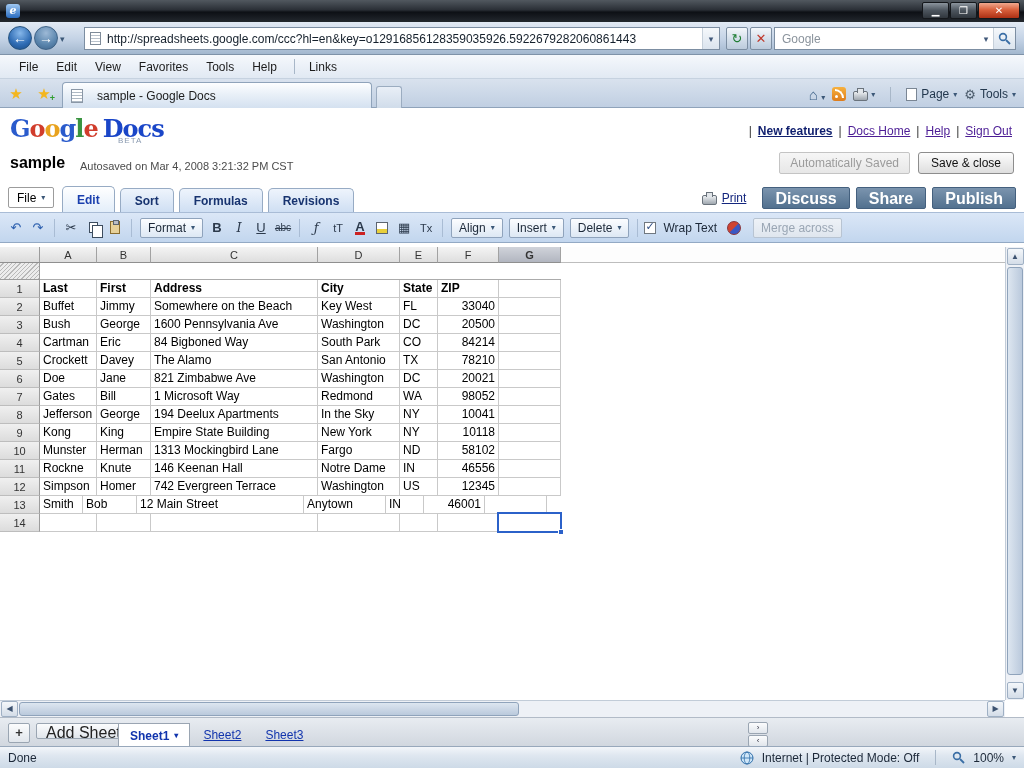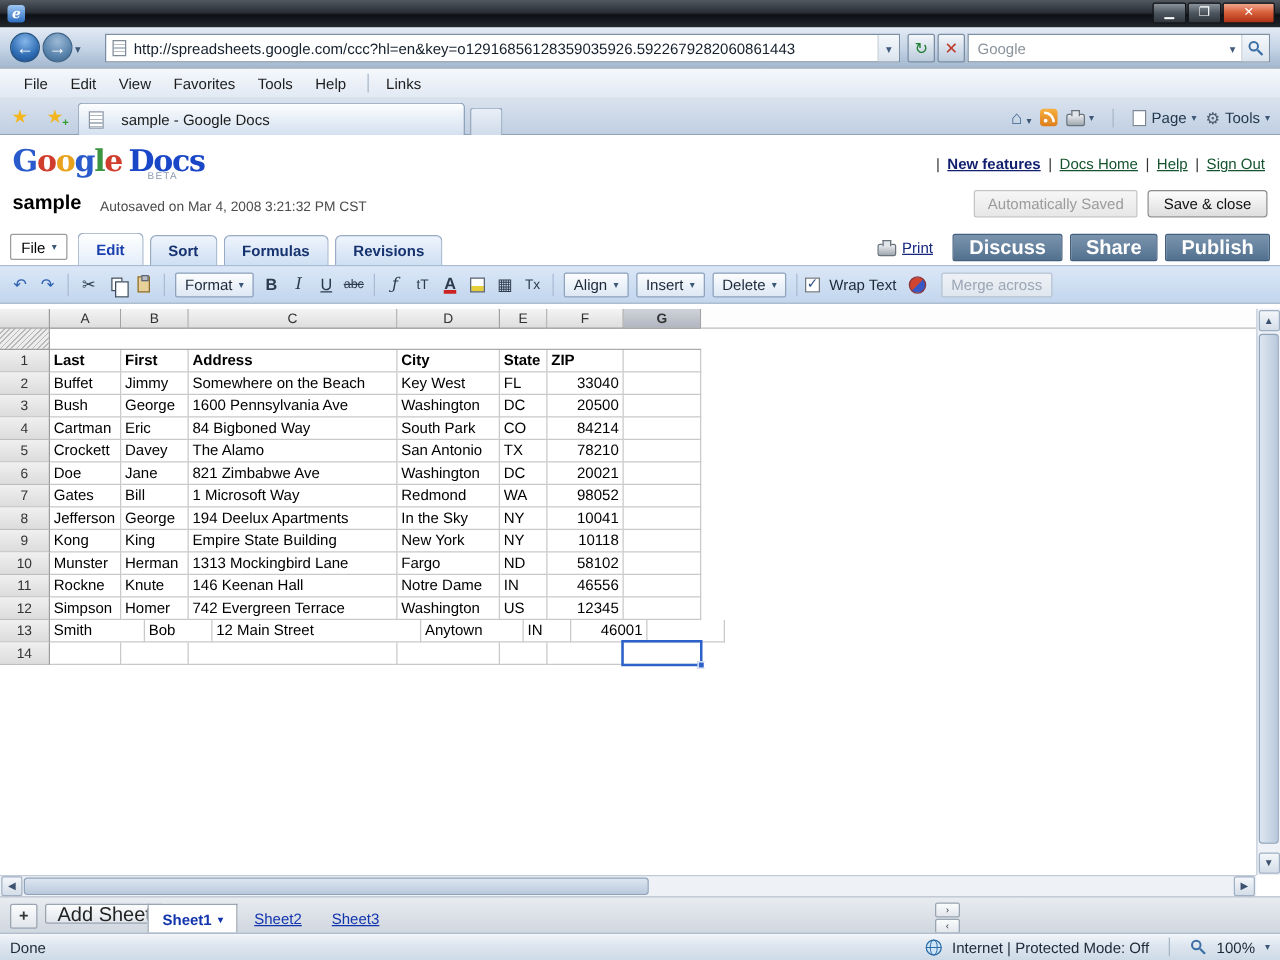--- a/index.html
+++ b/index.html
@@ -78,21 +78,21 @@
   .pg { width:11px; height:13px; background:#fff; border:1px solid #7a8694; }
   .gear { font-size:13px; color:#4c5c6c; }
 
   
   .page { position:absolute; left:0; top:108px; width:1024px; height:638px; background:#fff; overflow:hidden; }
 
   .logo { position:absolute; left:10px; top:6px; font-family:"DejaVu Serif", serif; font-size:24px; font-weight:bold; letter-spacing:-1px; }
   .logo .docs { color:#1a46c8; margin-left:5px; }
   .beta { position:absolute; left:118px; top:28px; font-size:8px; color:#8a9ab0; letter-spacing:1px; font-family:"Liberation Sans",sans-serif; }
   .hlinks { position:absolute; right:12px; top:16px; font-size:12px; color:#222; display:flex; align-items:center; gap:6px; }
-  .hl-link { color:#14532d; text-decoration:underline; cursor:pointer; }
+  .hl-link { color:#4c1d95; text-decoration:underline; cursor:pointer; }
   .hl-link.bold { font-weight:bold; color:#101f6e; }
   .hl-sep { color:#333; }
 
   .doc-title { position:absolute; left:10px; top:46px; font-size:16px; font-weight:bold; color:#000; }
   .autosave { position:absolute; left:80px; top:52px; font-size:11px; color:#4c4c4c; }
   .autosaved-btn { position:absolute; right:114px; top:44px; height:22px; padding:0 10px; font-size:12px; color:#9b9b9b;
     background:linear-gradient(#f6f6f6,#e7e7e7); border:1px solid #c4c4c4; border-radius:2px; line-height:20px; }
   .saveclose-btn { position:absolute; right:10px; top:44px; height:22px; padding:0 12px; font-size:12px; color:#111;
     background:linear-gradient(#fdfdfd,#dedede); border:1px solid #8d8d8d; border-radius:3px; line-height:20px; }
 
@@ -497,21 +497,21 @@
             <div class="gc" style="width: 57px;">Simpson</div>
             <div class="gc" style="width: 54px;">Homer</div>
             <div class="gc" style="width: 167px;">742 Evergreen Terrace</div>
             <div class="gc" style="width: 82px;">Washington</div>
             <div class="gc" style="width: 38px;">US</div>
             <div class="gc num" style="width: 61px;">12345</div>
             <div class="gc" style="width: 62px;"></div>
           </div>
           <div class="grow">
             <div class="rhd">13</div>
-            <div class="gc" style="width: 76px;">Smith</div>
+            <div class="gc" style="width: 43px;">Smith</div>
             <div class="gc" style="width: 54px;">Bob</div>
             <div class="gc" style="width: 167px;">12 Main Street</div>
             <div class="gc" style="width: 82px;">Anytown</div>
             <div class="gc" style="width: 38px;">IN</div>
             <div class="gc num" style="width: 61px;">46001</div>
             <div class="gc" style="width: 62px;"></div>
           </div>
           <div class="grow">
             <div class="rhd">14</div>
             <div class="gc" style="width: 57px;"></div>

